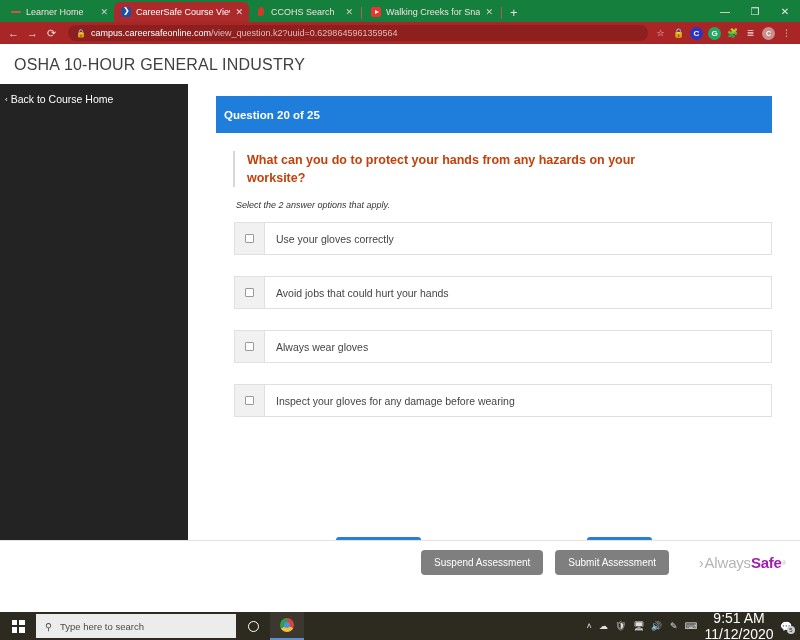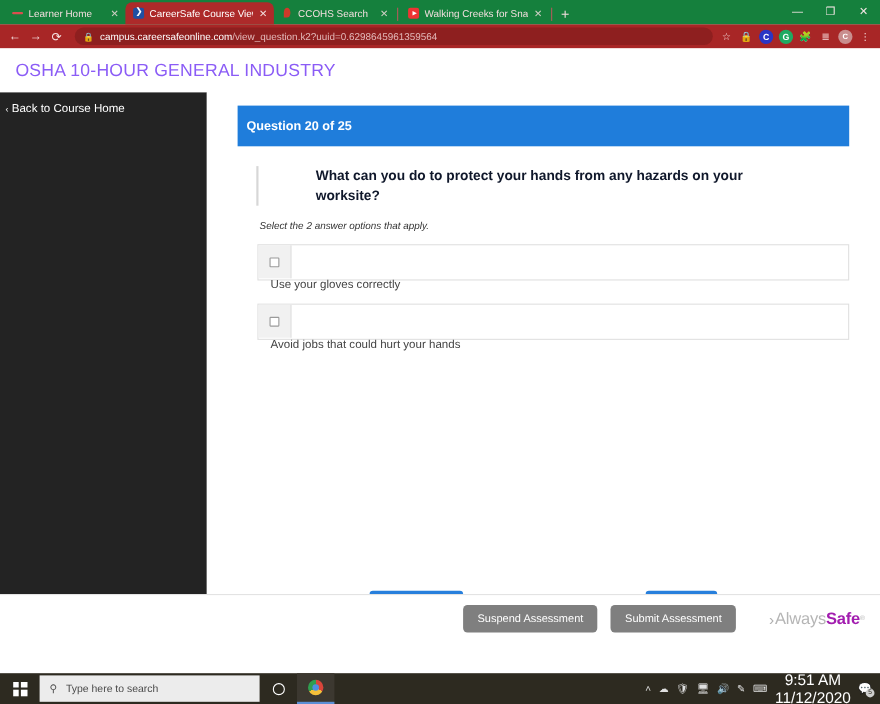--- a/index.html
+++ b/index.html
@@ -103,21 +103,21 @@
   .ic-blue { background: #2b35c4; }
   .ic-green { background: #1faa62; }
   .ic-avatar { background: #c98e8e; color: #fff; font-size: 7px; border-radius: 50%; }
 
   
   .page {
     position: absolute; top: 44px; left: 0; right: 0; bottom: 28px;
     background: #ffffff;
   }
   .course-title {
-    color: #8b5cf6; font-size: 16px; font-weight: normal;
+    color: #404040; font-size: 16px; font-weight: normal;
     padding: 12px 4px 10px 14px; letter-spacing: .2px;
   }
   .body-row { display: flex; height: 486px; }
   .sidebar {
     width: 188px; background: #232323; flex: 0 0 188px;
     color: #fff; padding-top: 9px;
   }
   .sidebar-link {
     font-size: 10.5px; color: #ffffff; padding-left: 5px;
     display: flex; align-items: center; gap: 3px;
@@ -131,30 +131,30 @@
   .q-banner {
     margin: 12px 28px 0 28px; background: #1f7ddb; color: #fff;
     height: 37px; display: flex; align-items: center; padding-left: 8px;
     font-size: 11.5px; font-weight: bold;
   }
   .q-text-wrap {
     margin: 18px 28px 0 45px; display: flex; gap: 12px;
   }
   .q-accent { width: 2px; background: #d7d7d7; flex: 0 0 2px; }
   .q-text {
-    font-size: 12.5px; font-weight: bold; color: #0f172a;
-    line-height: 1.45; max-width: 420px; margin-left: 40px;
+    font-size: 12.5px; font-weight: bold; color: #c2410c;
+    line-height: 1.45; max-width: 420px;
   }
   .q-instr {
     margin: 13px 12px 0 48px; font-size: 9px; font-style: italic; color: #333;
   }
   .options { margin: 12px 28px 0 46px; }
   .option {
     display: flex; align-items: stretch; height: 33px;
-    border: 1px solid #e0e0e0; background: #ffffff; margin-bottom: 21px; flex-direction: column;
+    border: 1px solid #e0e0e0; background: #ffffff; margin-bottom: 21px;
   }
   .opt-box {
     width: 30px; flex: 0 0 30px; background: #f1f1f1;
     border-right: 1px solid #e0e0e0;
     display: flex; align-items: center; justify-content: center;
   }
   .opt-check {
     width: 9px; height: 9px; border: 1px solid #9a9a9a; background: #fff;
     border-radius: 1px;
   }
@@ -353,21 +353,33 @@
             <div class="opt-label">Use your gloves correctly</div>
           </div>
 
           <div class="option">
             <div class="opt-box">
               <span class="opt-check"></span>
             </div>
             <div class="opt-label">Avoid jobs that could hurt your hands</div>
           </div>
 
-
+          <div class="option">
+            <div class="opt-box">
+              <span class="opt-check"></span>
+            </div>
+            <div class="opt-label">Always wear gloves</div>
+          </div>
+
+          <div class="option">
+            <div class="opt-box">
+              <span class="opt-check"></span>
+            </div>
+            <div class="opt-label">Inspect your gloves for any damage before wearing</div>
+          </div>
 
         </div>
 
         <div class="nav-row">
           <button class="btn-blue">&lt;&lt; Previous</button>
           <span class="jump-label">Jump to Question:</span>
           <select class="jump-select">
             <option>20</option>
           </select>
           <button class="btn-blue">Next &gt;&gt;</button>

